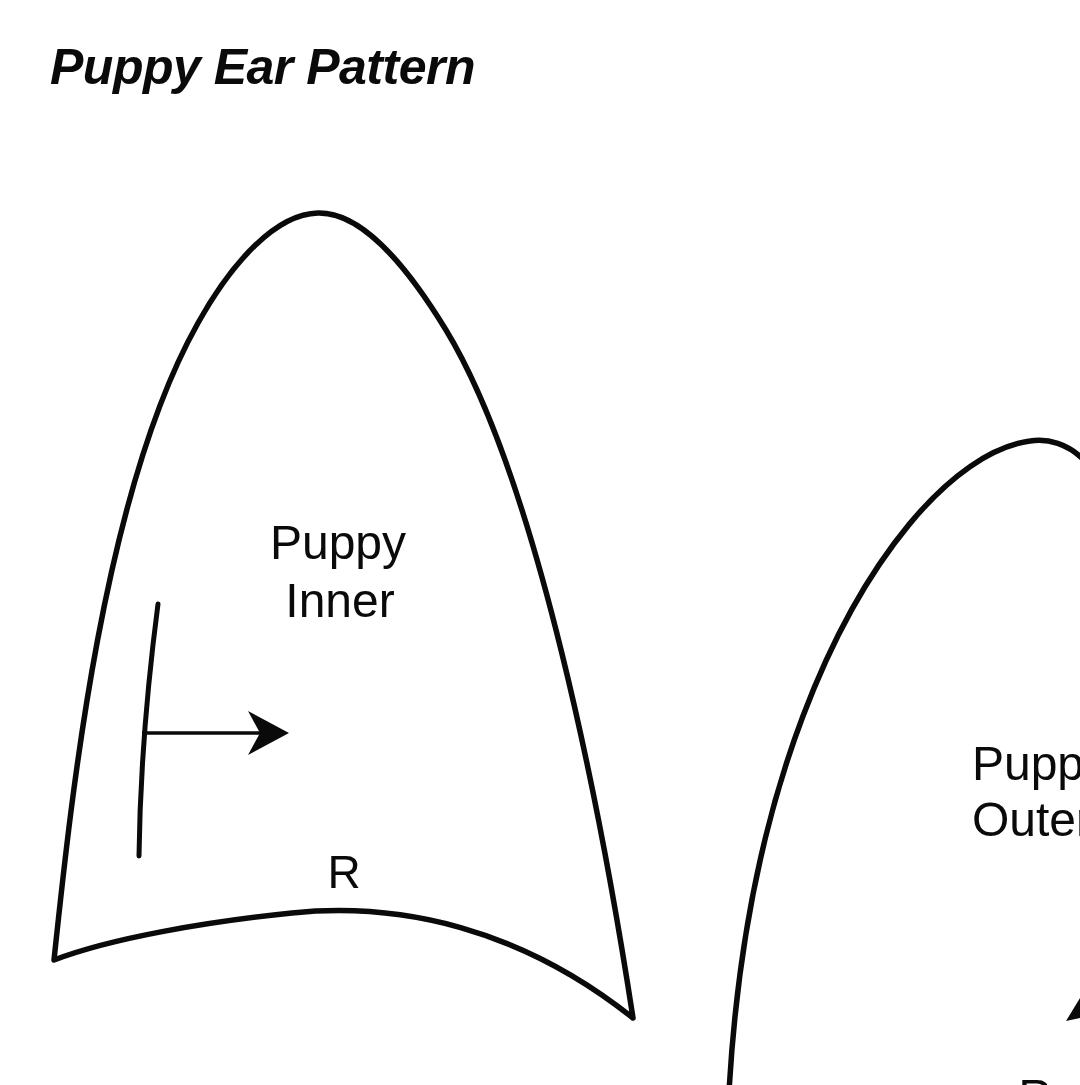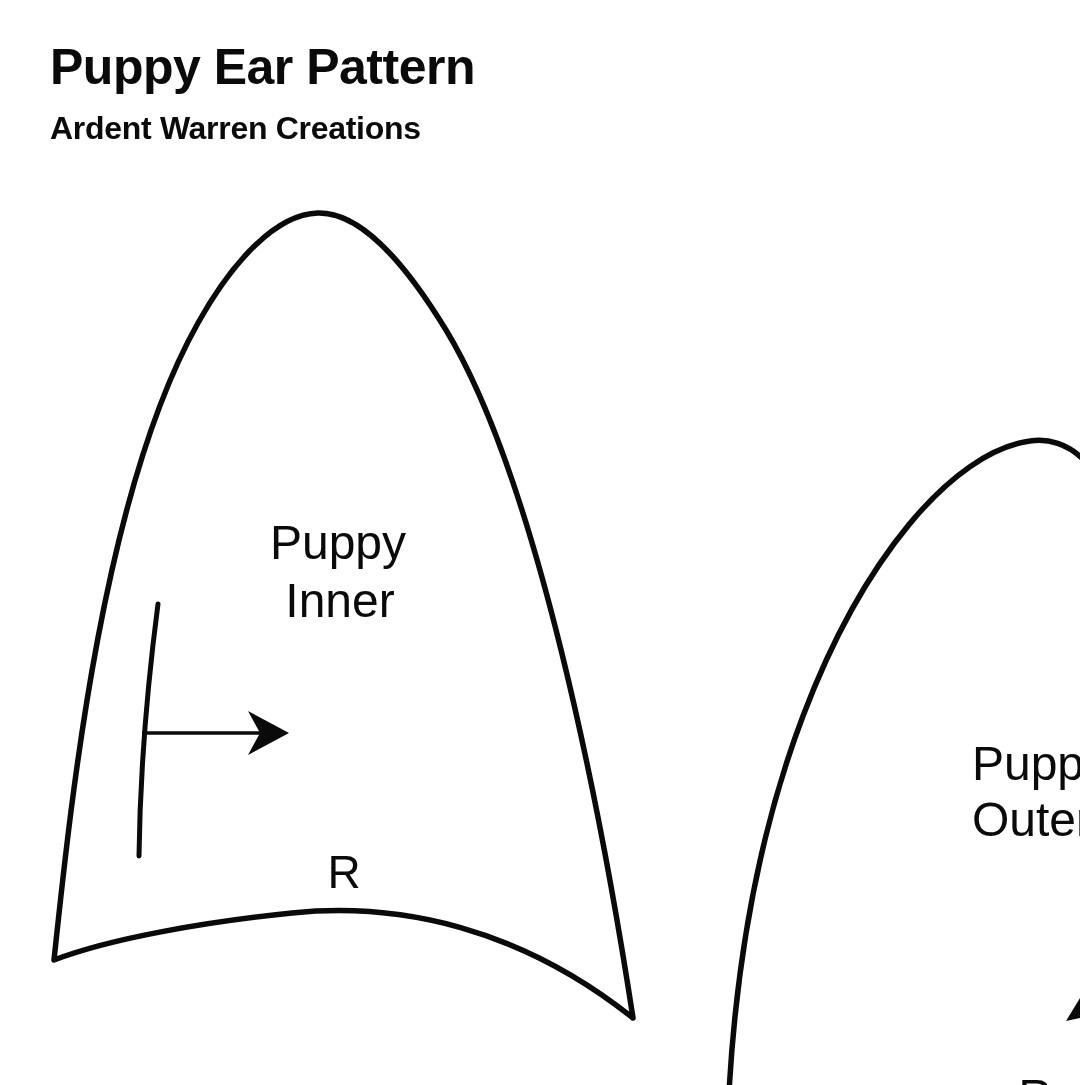--- a/index.html
+++ b/index.html
@@ -5,21 +5,21 @@
   :root { --ink:#0a0a0a; --paper:#ffffff; }
   * { margin:0; padding:0; box-sizing:border-box; }
   html,body { width:1080px; height:1085px; overflow:hidden; background:var(--paper); }
   .page {
     position:relative; width:1080px; height:1085px; background:var(--paper);
     font-family:"Liberation Sans", sans-serif; color:var(--ink);
   }
   header { position:absolute; left:50px; top:38px; }
   h1.title {
     font-size:50px; font-weight:bold; letter-spacing:-0.5px;
-    color:var(--ink); white-space:nowrap;
+    color:var(--ink); white-space:nowrap;font-style:italic;
   }
   h2.brand {
     font-size:32px; font-weight:bold; letter-spacing:-0.3px;
     margin-top:14px; color:var(--ink); white-space:nowrap;
   }
   svg.diagram { position:absolute; left:0; top:0; display:block; }
   .outline {
     fill:none; stroke:var(--ink); stroke-width:5.5;
     stroke-linecap:round; stroke-linejoin:round;
   }
@@ -35,21 +35,20 @@
     fill:var(--ink); text-anchor:middle;
   }
 </style>
 </head>
 <body>
 
 <div class="page">
 
   <header>
     <h1 class="title">Puppy Ear Pattern</h1>
-    <h2 class="brand">Ardent Warren Creations</h2>
   </header>
 
   <svg class="diagram" width="1080" height="1085" viewBox="0 0 1080 1085">
 
     <g>
       <path class="outline" d="M 54 960
            C 72 790 104 490 198 323
            C 232 262 276 214 318 213
            C 359 212 402 258 446 330
            C 537 480 601 810 633 1018

